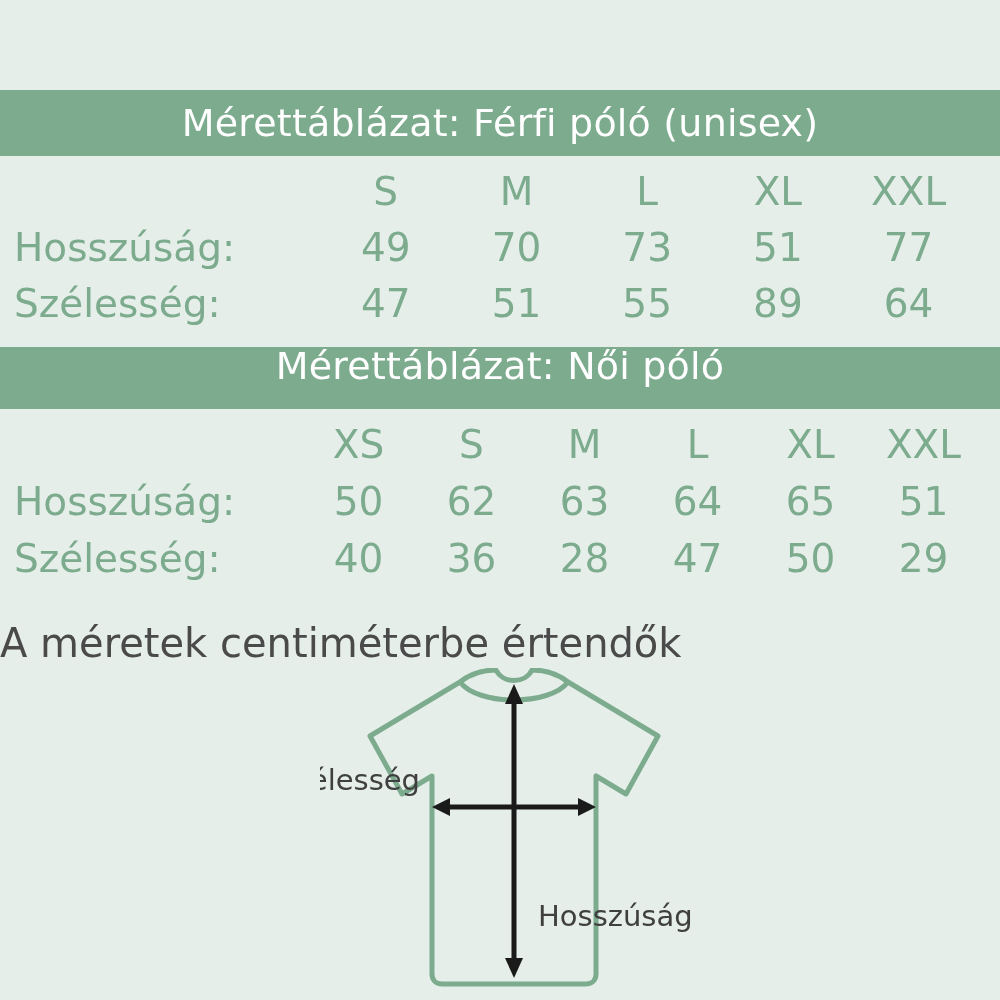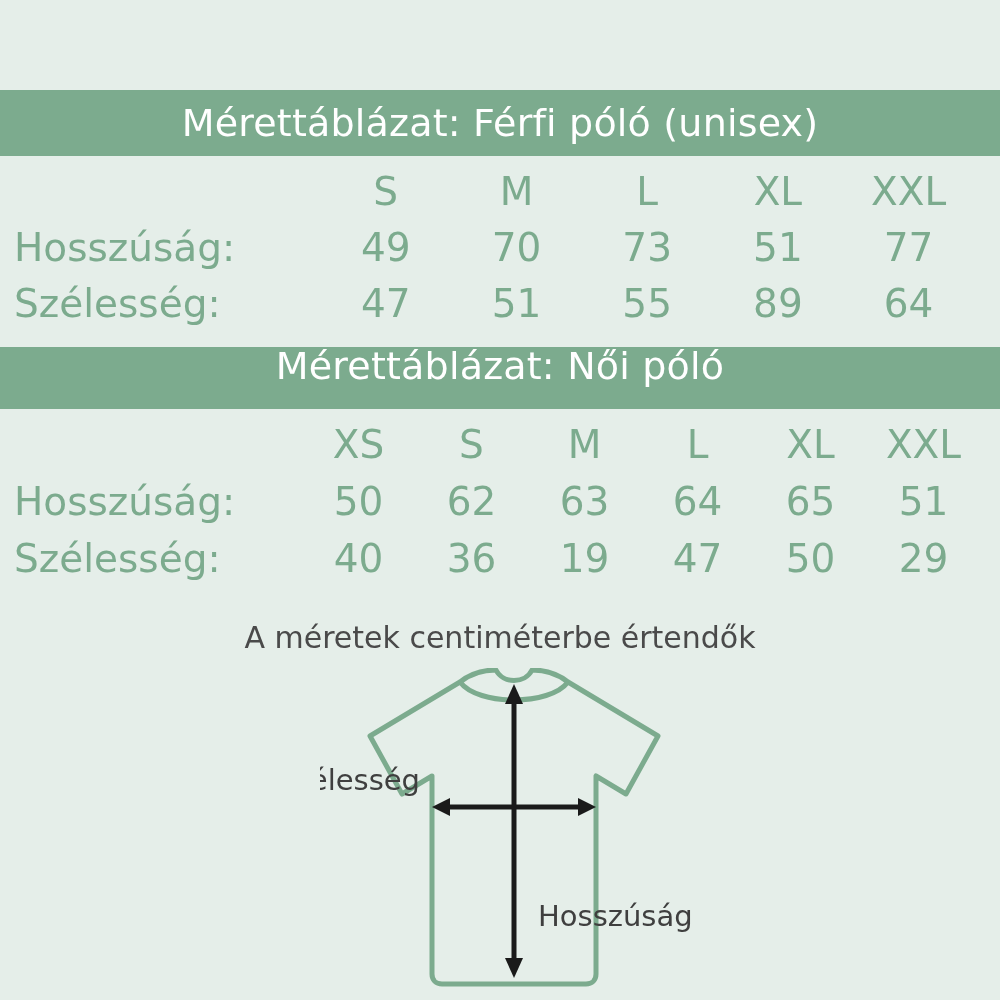--- a/index.html
+++ b/index.html
@@ -93,22 +93,21 @@
   #women-table tr { height: 57px; }
   #women-table .row-label { width: 288px; }
   #women-table td.val, #women-table th.col-head { width: 113px; }
 
   
   .note {
     position: absolute;
     top: 620px;
     left: 0;
     width: 1000px;
-    text-align: center;
-    font-size: 30px;
+    font-size: 40px;
     color: #4a4a4a;
   }
 
   
   .diagram {
     position: absolute;
     left: 320px;
     top: 668px;
     width: 380px;
     height: 330px;
@@ -180,21 +179,21 @@
       <td class="val">62</td>
       <td class="val">63</td>
       <td class="val">64</td>
       <td class="val">65</td>
       <td class="val">51</td>
     </tr>
     <tr>
       <td class="row-label">Szélesség:</td>
       <td class="val">40</td>
       <td class="val">36</td>
-      <td class="val">19</td>
+      <td class="val">28</td>
       <td class="val">47</td>
       <td class="val">50</td>
       <td class="val">29</td>
     </tr>
   </tbody>
     </table>
 
   <div class="note">A méretek centiméterbe értendők</div>
 
   <div class="diagram">

